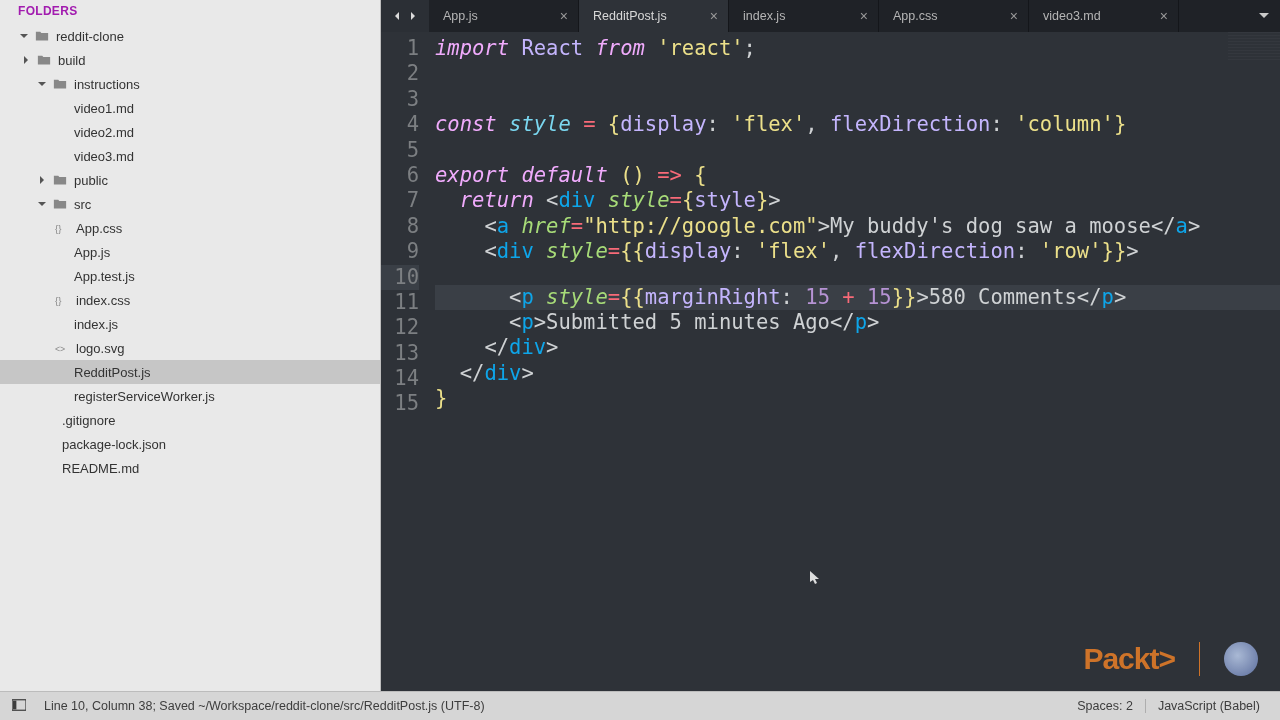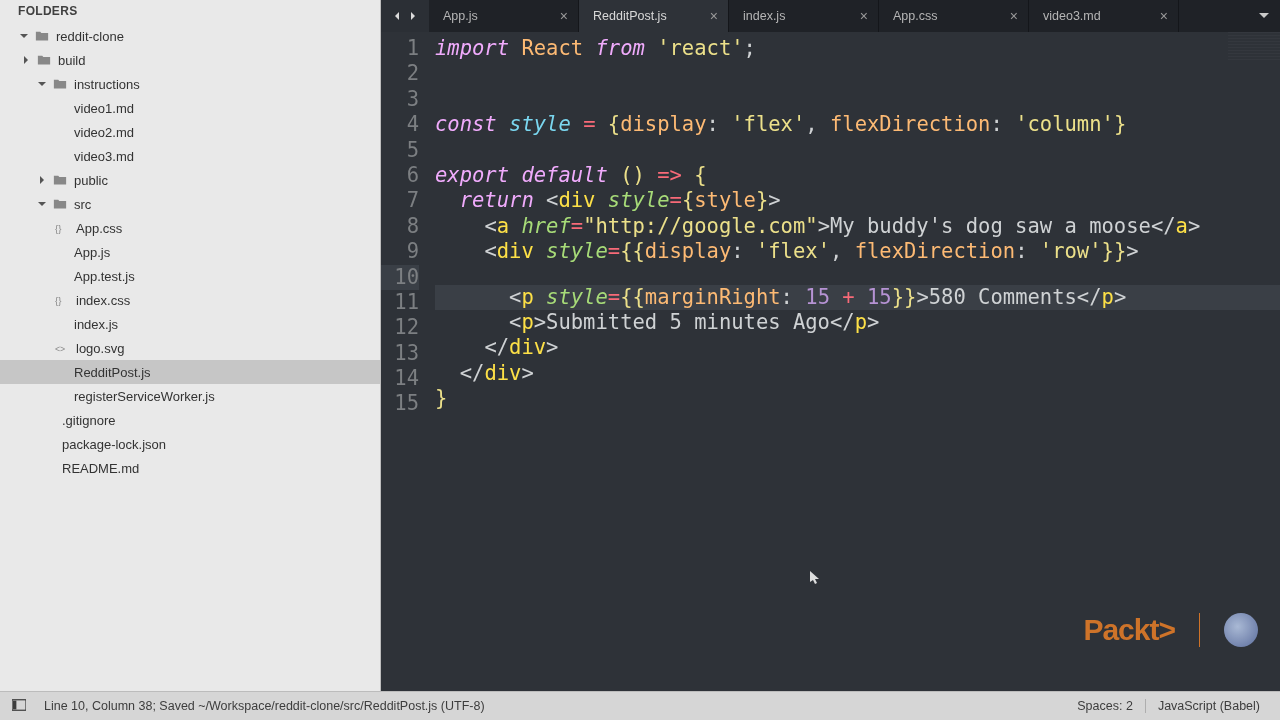--- a/index.html
+++ b/index.html
@@ -25,21 +25,21 @@
   }
   .editor-area {
     flex:1; display:flex; flex-direction:column; background:#2e3238;
     position:relative;
   }
 
   
   .sb-header {
     padding:4px 10px 4px 18px;
     font-size:12px; font-weight:700;
-    color:#404040;
+    color:#a21caf;
     letter-spacing:.3px;
   }
   .tree { flex:1; overflow:auto; padding-top:2px; }
   .tree-row {
     display:flex; align-items:center;
     height:24px;
     padding:0 10px 0 0;
     cursor:default;
     user-select:none;
   }
@@ -119,25 +119,25 @@
     color:#cfd2d4;
     white-space:pre;
     overflow:hidden;
   }
   .code .line { height:25.4px; }
   .code .line.hl { background:#3a3f46;margin-top:20px; }
 
   
   .kw  { color:#f0abfc; font-style:italic; }   
   .str { color:#ece08a; }                        
-  .var { color:#fdba74; }                        
+  .var { color:#c4b5fd; }                        
   .def { color:#7ad6ef; font-style:italic; }    
   .attr{ color:#a7db78; font-style:italic; }    
   .val { color:#b693d4; }                        
-  .tag { color:#fde047; }                        
+  .tag { color:#0ea5e9; }                        
   .pun { color:#cfd2d4; }                        
   .op  { color:#f86a78; }                        
   .paren{color:#ece08a;}                         
   .txt { color:#cfd2d4; }                        
 
   
   .minimap {
     position:absolute;
     top:0; right:0;
     width:52px; height:28px;
@@ -159,21 +159,21 @@
   }
   .statusbar .sb-left { display:flex; align-items:center; gap:10px;}
   .statusbar .sb-right { margin-left:auto; display:flex; align-items:flex-end;}
   .statusbar .sb-item { padding:0 8px; }
   .sb-sep { width:1px; height:14px; background:#aeaeae; margin:0 4px;}
   .sb-icon svg{ width:14px; height:12px; fill:#3d3d3d; }
 
   
   .watermark {
     position:absolute;
-    right:22px; bottom:44px;
+    right:22px; bottom:15px;
     font-size:30px;
     font-weight:700;
     color:#e07b28;
     letter-spacing:-1px;
     opacity:.9;
     display:flex;
     align-items:center;
     gap:24px;
     pointer-events:none;
   }

